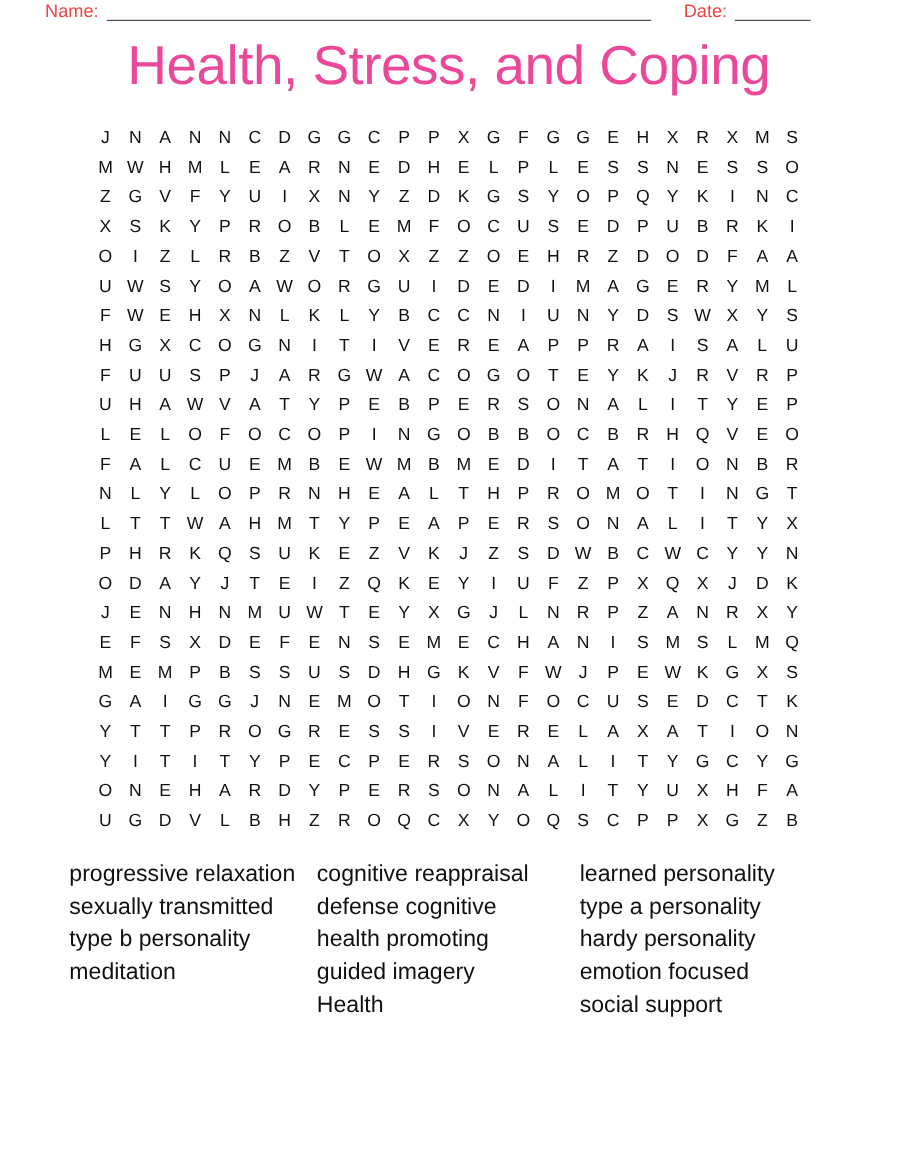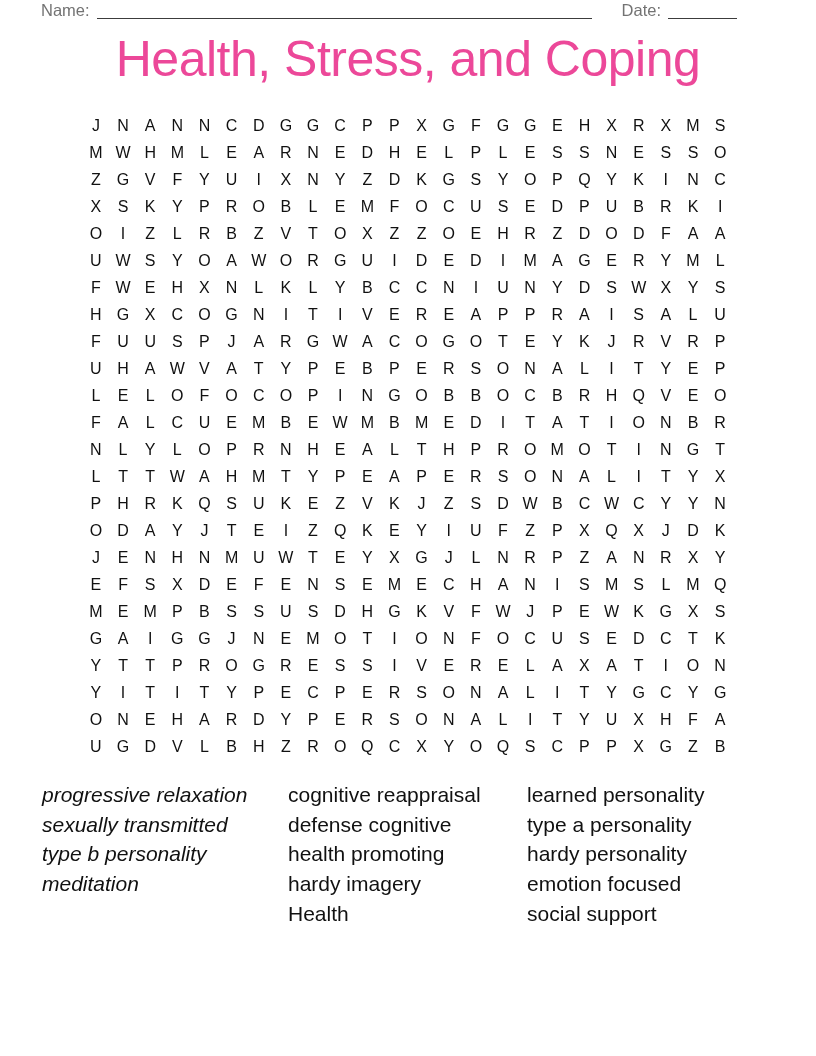--- a/index.html
+++ b/index.html
@@ -13,21 +13,21 @@
   }
   .page { position: absolute; inset: 0; }
 
   
   .header {
     position: absolute;
     top: 1px; left: 41px; width: 696px;
     display: flex; align-items: flex-end;
     font-size: 16.5px; line-height: 19px;
   }
-  .hlabel { white-space: nowrap; color: #737373; text-align: center; }
+  .hlabel { white-space: nowrap; color: #ef4444; text-align: center; }
   .blank-line { border-bottom: 1.6px solid #3c3c3c; height: 16px; }
   .name-line { flex: 1 1 auto; margin: 0 30px 1px 7px; }
   .date-line { width: 69px; margin: 0 0 1px 7px; }
 
   
   .title {
     position: absolute;
     top: 30px; left: 0; width: 816px;
     margin: 0;
     text-align: center;
@@ -54,21 +54,21 @@
     justify-content: center;
     font-size: 16px;
     font-weight: 400;
     color: #111;
     font-family: "Liberation Sans", "DejaVu Sans", sans-serif;
   }
 
   
   .wordbank { position: absolute; top: 780px; left: 0; width: 816px; }
   .wb-col { position: absolute; top: 0; }
-  .wb-col-0 { left: 42px; font-style: italic; }
+  .wb-col-0 { left: 63px; }
   .wb-col-1 { left: 288px; }
   .wb-col-2 { left: 527px; }
   .wb-item {
     font-size: 21px;
     line-height: 29.7px;
     color: #111;
     white-space: nowrap;
     font-family: "Liberation Sans", "DejaVu Sans", sans-serif;
   }
 </style>
@@ -669,21 +669,21 @@
       <div class="wb-col wb-col-0">
         <div class="wb-item">progressive relaxation</div>
         <div class="wb-item">sexually transmitted</div>
         <div class="wb-item">type b personality</div>
         <div class="wb-item">meditation</div>
       </div>
       <div class="wb-col wb-col-1">
         <div class="wb-item">cognitive reappraisal</div>
         <div class="wb-item">defense cognitive</div>
         <div class="wb-item">health promoting</div>
-        <div class="wb-item">hardy imagery</div>
+        <div class="wb-item">guided imagery</div>
         <div class="wb-item">Health</div>
       </div>
       <div class="wb-col wb-col-2">
         <div class="wb-item">learned personality</div>
         <div class="wb-item">type a personality</div>
         <div class="wb-item">hardy personality</div>
         <div class="wb-item">emotion focused</div>
         <div class="wb-item">social support</div>
       </div>
     </div>

